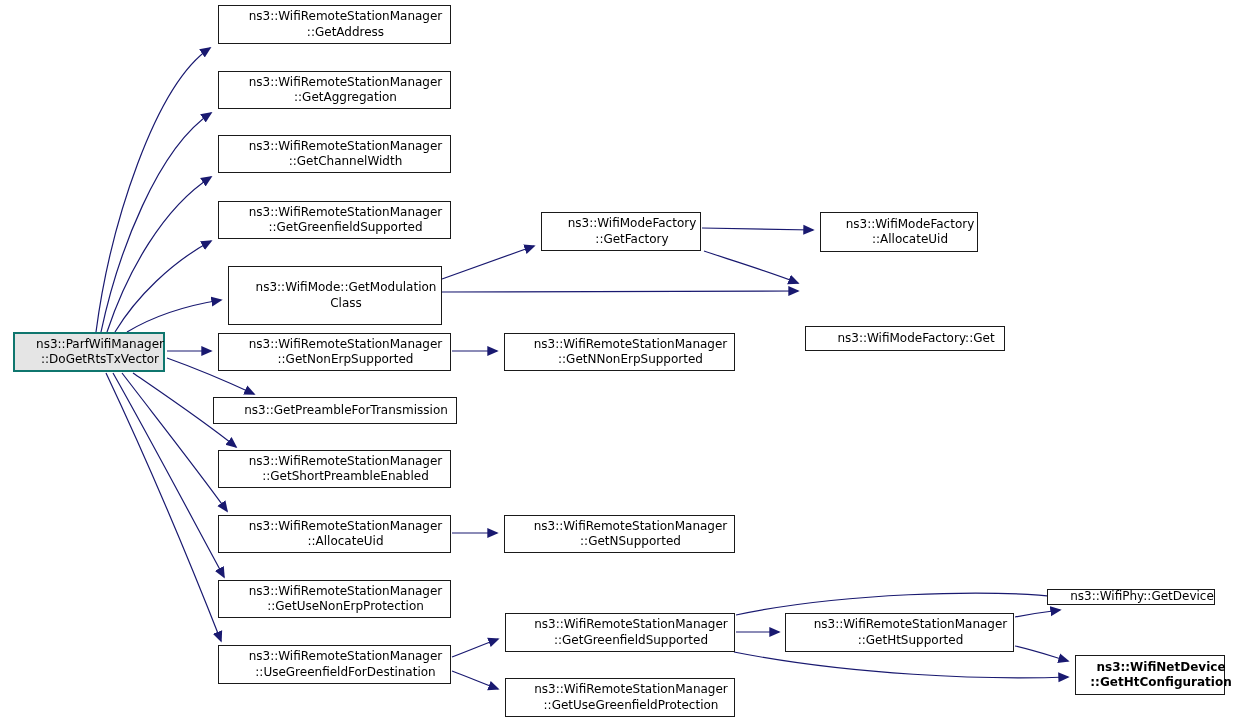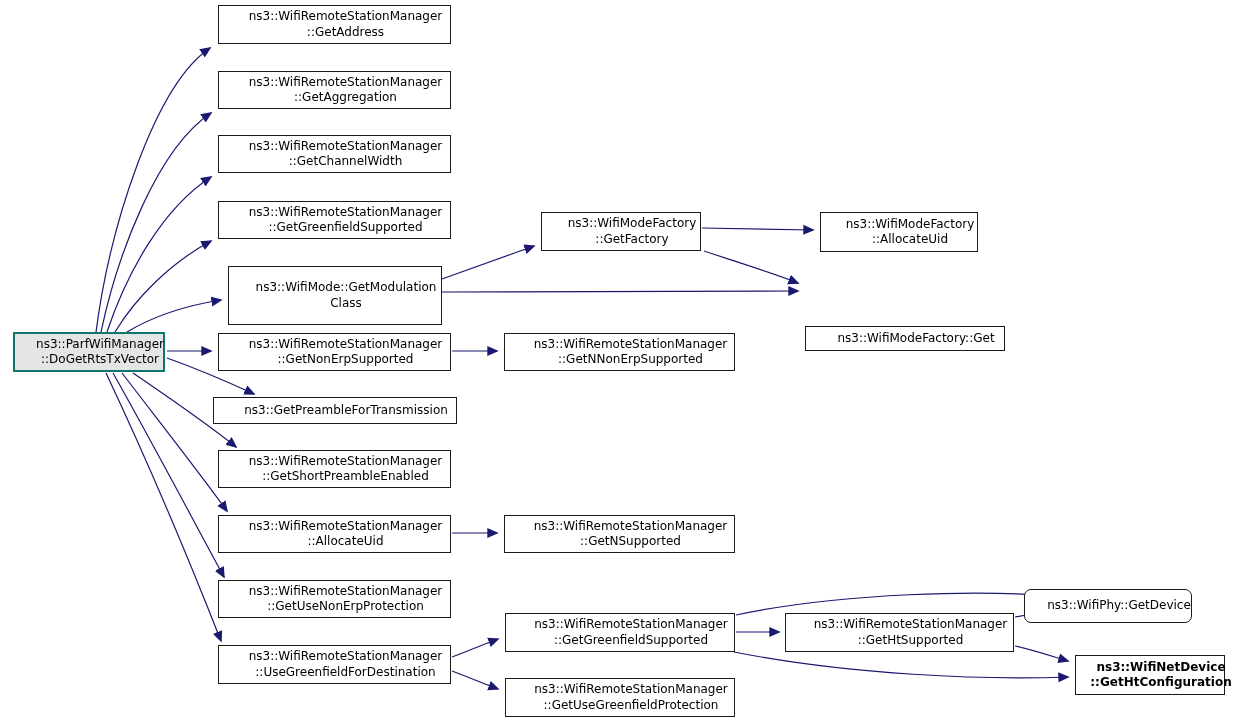--- a/index.html
+++ b/index.html
@@ -165,21 +165,21 @@
   <div class="node" style="left:505px;top:678px;width:230px;height:39px;">
     <span>ns3::WifiRemoteStationManager</span>
     <span>::GetUseGreenfieldProtection</span>
   </div>
 
   <div class="node" style="left:785px;top:613px;width:229px;height:39px;">
     <span>ns3::WifiRemoteStationManager</span>
     <span>::GetHtSupported</span>
   </div>
 
-  <div class="node" style="left:1024px;top:589px;width:168px;height:34px;border-radius:7px;">
+  <div class="node" style="left:1047px;top:589px;width:168px;height:16px;">
     <span>ns3::WifiPhy::GetDevice</span>
 
   </div>
 
   <div class="node" style="left:1075px;top:655px;width:150px;height:40px;font-weight:bold;">
     <span>ns3::WifiNetDevice</span>
     <span>::GetHtConfiguration</span>
   </div>
 
 </div>

